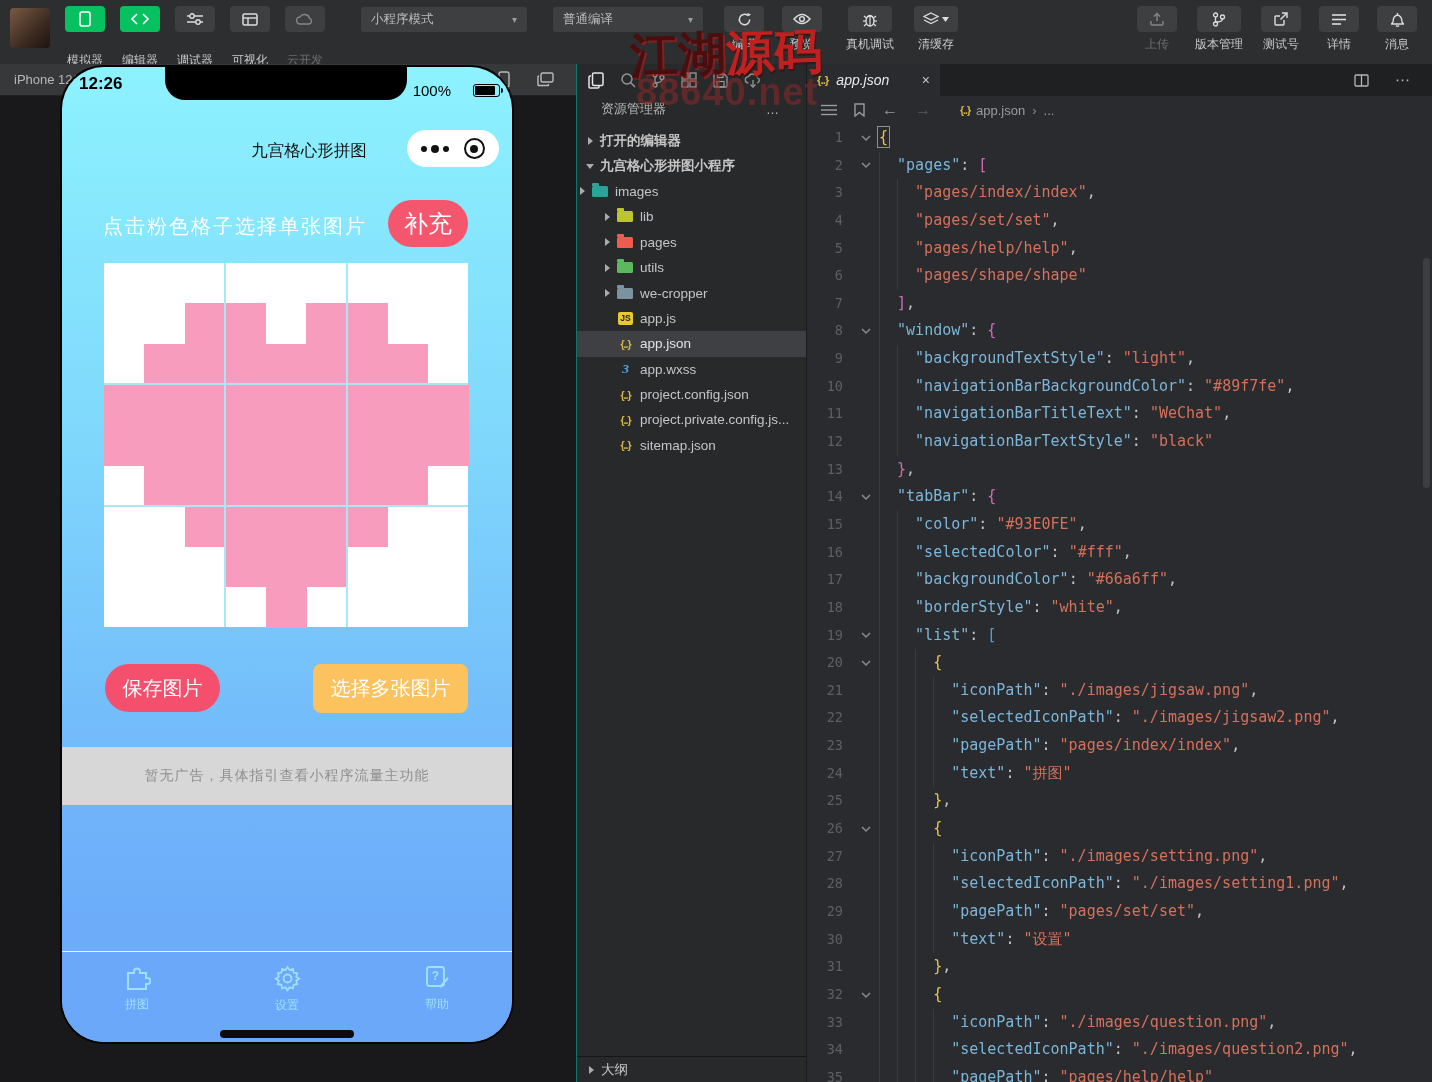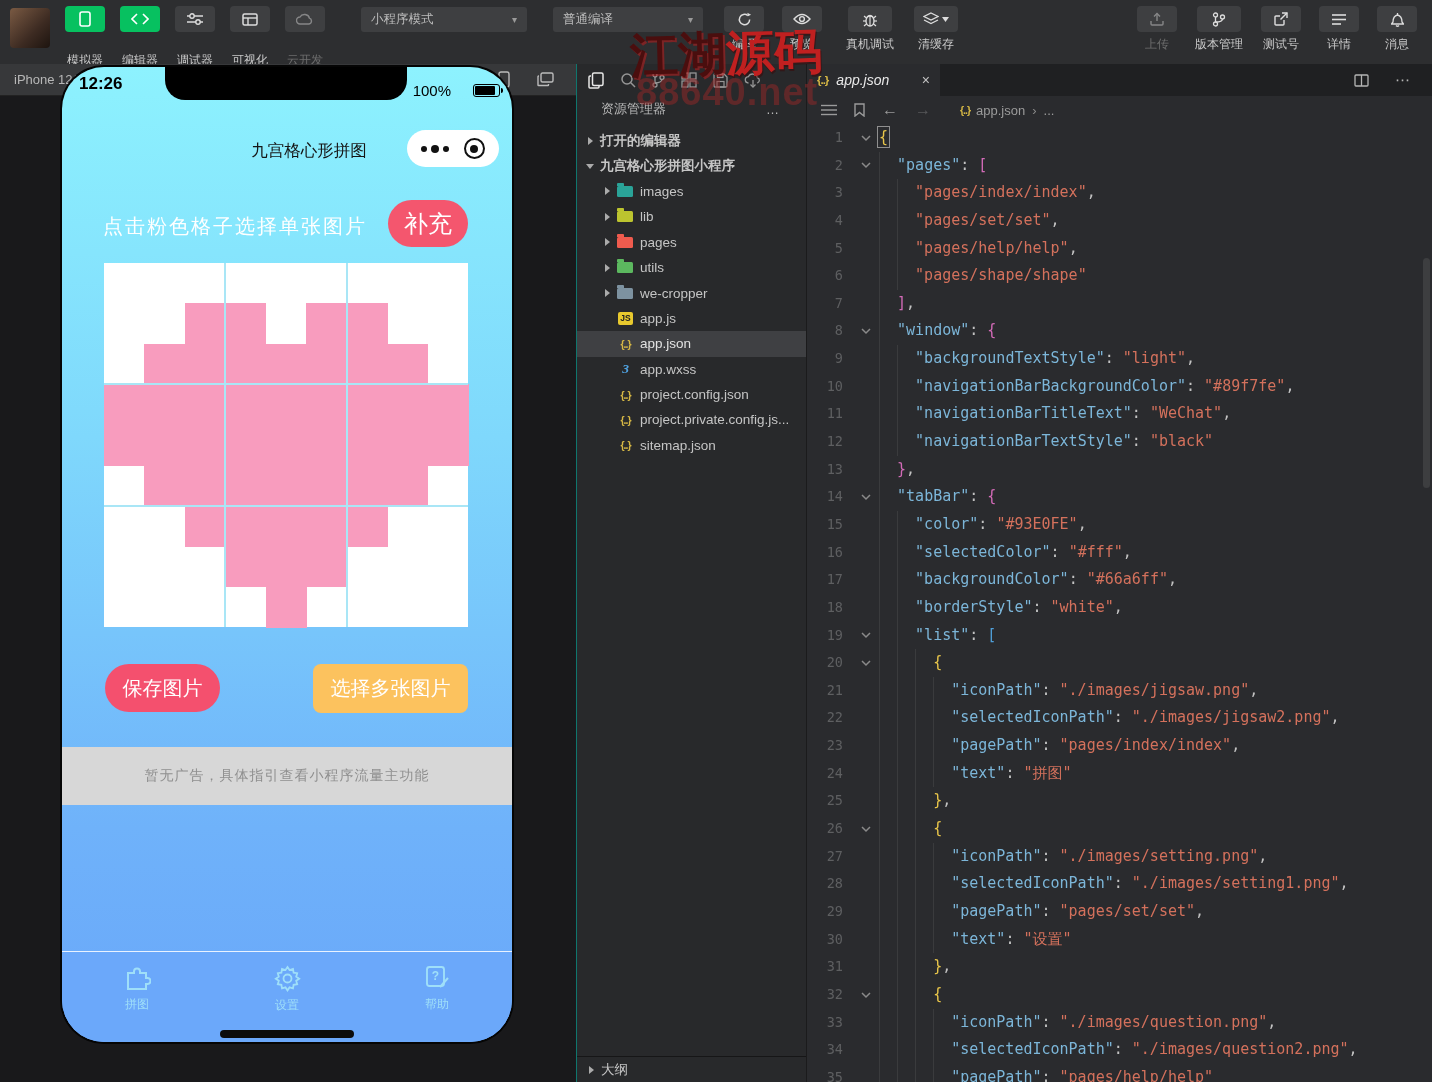--- a/index.html
+++ b/index.html
@@ -504,21 +504,21 @@
               <span class="ar-r"></span>
             </span>
             <span style="font-weight: 700;">打开的编辑器</span>
           </div>
           <div class="trow" style="padding-left: 8px;">
             <span class="ar">
               <span class="ar-d"></span>
             </span>
             <span style="font-weight: 700;">九宫格心形拼图小程序</span>
           </div>
-          <div class="trow" style="padding-left: 25px;">
+          <div class="trow" style="">
             <span class="ar">
               <span class="ar-r"></span>
             </span>
             <span class="fold-ic" style="background: rgb(42, 163, 152);"></span>
             <span>images</span>
           </div>
           <div class="trow" style="padding-left: 25px;">
             <span class="ar">
               <span class="ar-r"></span>
             </span>

